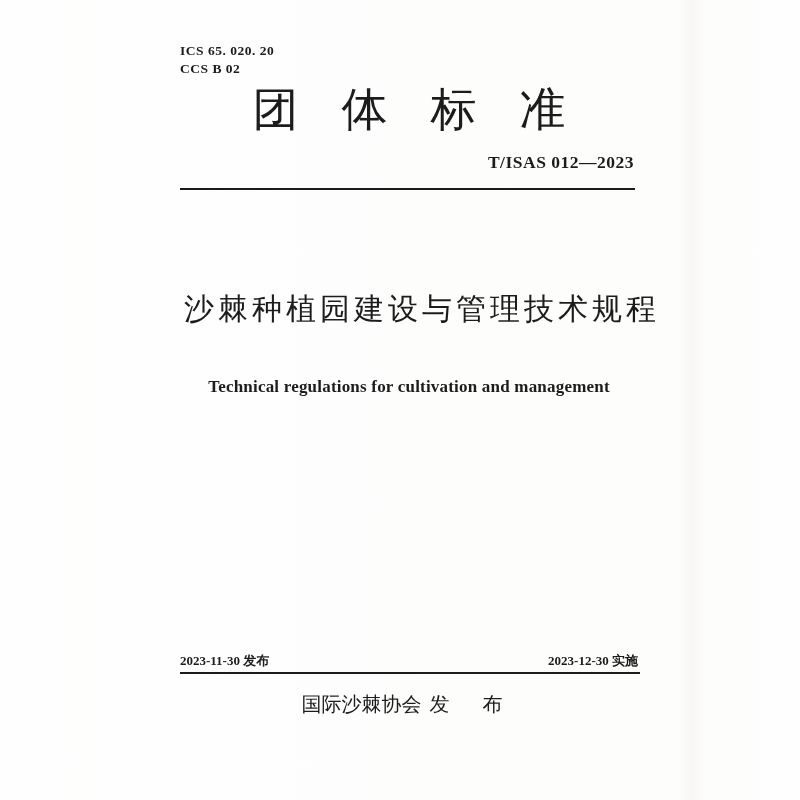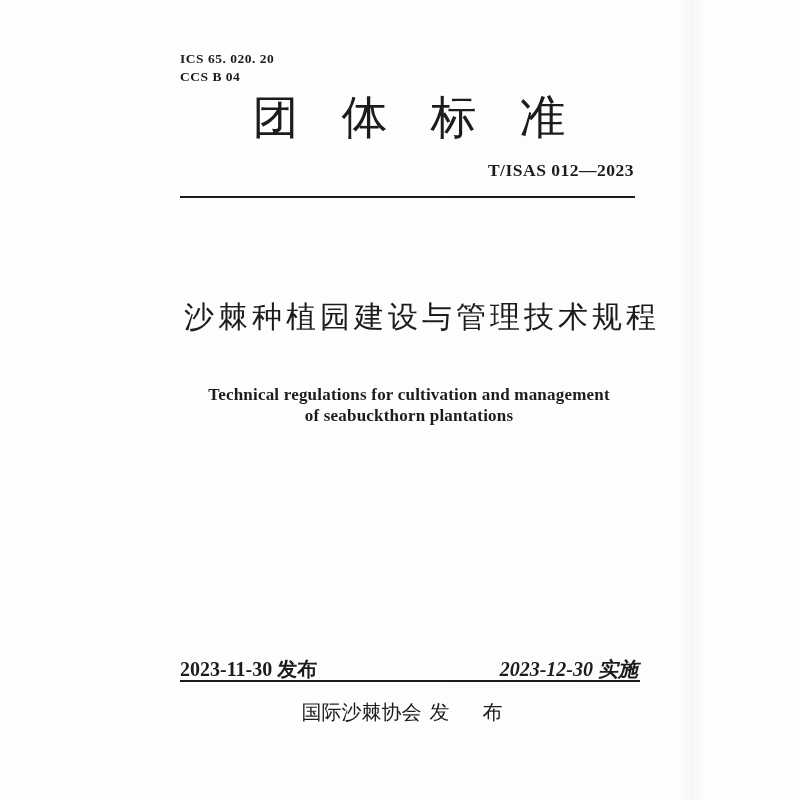--- a/index.html
+++ b/index.html
@@ -18,21 +18,21 @@
   .page {
     position: absolute;
     inset: 0;
     background: linear-gradient(90deg, #fefefe 0%, #fdfdfc 85%, #f7f6f4 86.5%, #fdfdfc 88%, #fefefe 100%);
   }
   
   .content {
     position: absolute;
     left: 180px;
     width: 458px;
-    top: 8px;
+    top: 0;
     height: 572px;
   }
   .codes {
     position: absolute;
     left: 0;
     top: 42px;
     font-weight: bold;
     font-size: 13.5px;
     line-height: 18px;
     letter-spacing: 0.5px;
@@ -94,25 +94,25 @@
     letter-spacing: 0.2px;
     margin-top: 32px;
   }
   .dates-row {
     position: absolute;
     left: 0;
     right: 0;
     top: 650px;
     height: 22px;
     font-weight: bold;
-    font-size: 20px;
+    font-size: 13px;
     line-height: 22px;
   }
   .date-issue { position: absolute; left: 0; }
-  .date-impl  { position: absolute; right: 0; font-style: italic; }
+  .date-impl  { position: absolute; right: 0; }
   .rule-bottom {
     position: absolute;
     left: 0;
     top: 672px;
     width: 460px;
     height: 2px;
     background: #1c1c1c;
   }
   .publisher {
     position: absolute;
@@ -130,34 +130,33 @@
   }
 </style>
 </head>
 <body>
 
 <div class="page">
   <div class="content">
 
     <div class="codes">
       <div>ICS 65. 020. 20</div>
-      <div>CCS B 04</div>
+      <div>CCS B 02</div>
     </div>
 
     <div class="doc-type">团体标准</div>
 
     <div class="std-number">T/ISAS 012—2023</div>
 
     <div class="rule-top"></div>
 
     <div class="title-cn">沙棘种植园建设与管理技术规程</div>
 
     <div class="title-en">
       <div>Technical regulations for cultivation and management</div>
-      <div>of seabuckthorn plantations</div>
     </div>
 
     <div class="dates-row">
       <span class="date-issue">2023-11-30 发布</span>
       <span class="date-impl">2023-12-30 实施</span>
     </div>
 
     <div class="rule-bottom"></div>
 
     <div class="publisher">

